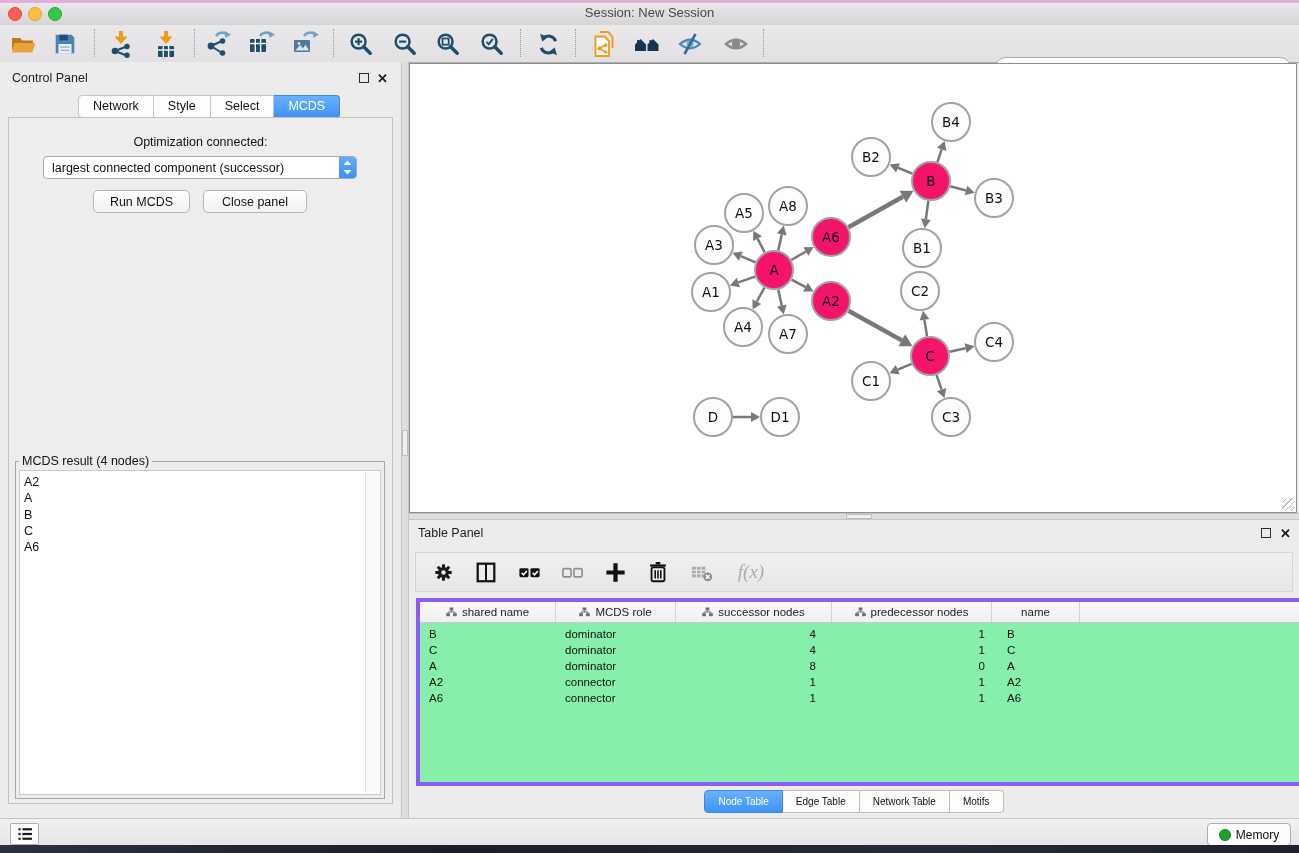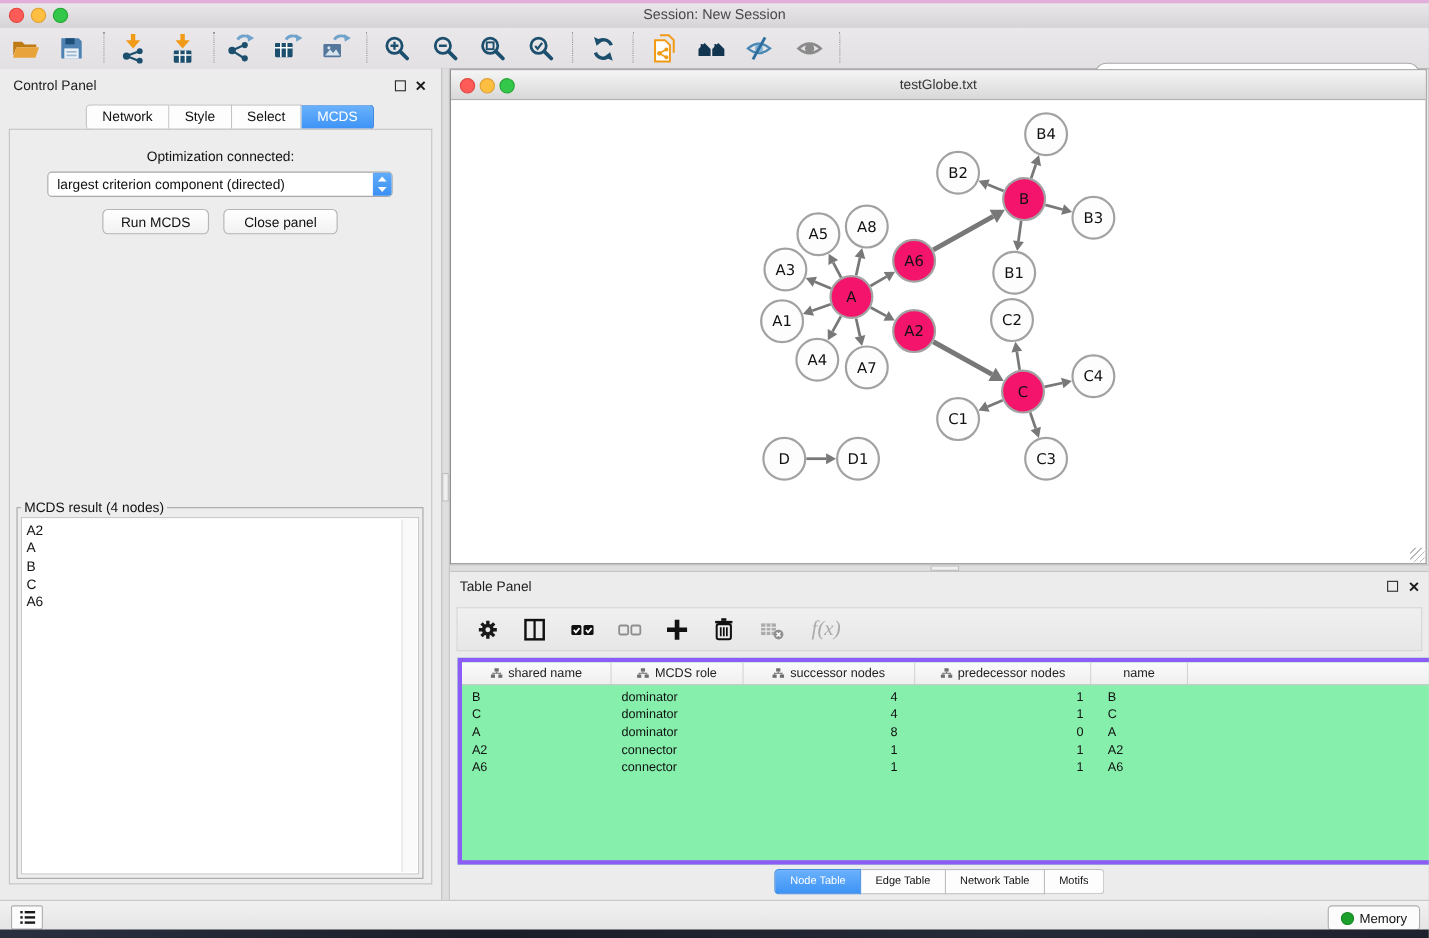--- a/index.html
+++ b/index.html
@@ -272,21 +272,21 @@
     <div class="panel-close" style="left:377px;top:12px">✕</div>
     <div class="cp-tabs">
         <div class="cp-tab">Network</div>
         <div class="cp-tab">Style</div>
         <div class="cp-tab">Select</div>
         <div class="cp-tab active">MCDS</div>
       </div>
     <div class="cp-content">
       <div class="opt-label">Optimization connected:</div>
       <div class="criterion-select">
-        <div class="val">largest criterion component (directed)</div>
+        <div class="val">largest connected component (successor)</div>
         <div class="spinner">
           <svg width="11" height="17" viewBox="0 0 11 17">
             <path d="M5.5 1.5 L9.5 6 H1.5 Z" fill="#fff"></path>
             <path d="M5.5 15.5 L1.5 11 H9.5 Z" fill="#fff"></path>
           </svg>
         </div>
       </div>
       <div class="cp-btn" style="left:84px;width:97px">Run MCDS</div>
       <div class="cp-btn" style="left:194px;width:104px">Close panel</div>
       <fieldset class="mcds-fieldset">
@@ -306,26 +306,20 @@
   </div>
 
   <div class="v-divider">
       <div class="grip"></div>
     </div>
   <div class="h-divider">
       <div class="grip"></div>
     </div>
 
   <div class="net-window">
-    <div class="net-titlebar">
-      <div class="tl red" style="left:8px"></div>
-      <div class="tl yellow" style="left:26px"></div>
-      <div class="tl green" style="left:44px"></div>
-      <div class="net-title">testGlobe.txt</div>
-    </div>
     <div class="net-canvas">
       <svg width="886" height="422" viewBox="0 0 886 422">
           <line x1="354.68507134334754" y1="162.30163555236035" x2="347.50664655214604" y2="148.6626284490775" stroke="#787878" stroke-width="2.5"></line>
           <polygon points="343.31492865665246,140.69836444763965 351.9091147084964,146.3455399457352 343.10417839579566,150.97971695241978" fill="#787878"></polygon>
           <line x1="368.27393757610866" y1="160.46199965207478" x2="371.8027905146424" y2="144.33010050449158" stroke="#787878" stroke-width="2.5"></line>
           <polygon points="373.72606242389134,135.53800034792522 376.66286810118885,145.3932424765486 366.942712928096,143.26695853243456" fill="#787878"></polygon>
           <line x1="345.53846153846155" y1="172.30769230769232" x2="330.7692307692308" y2="166.15384615384613" stroke="#787878" stroke-width="2.5"></line>
           <polygon points="322.46153846153845,162.69230769230768 332.6826923076923,161.56153846153845 328.8557692307692,170.74615384615382" fill="#787878"></polygon>
           <line x1="345.1181650284432" y1="186.5936566567341" x2="328.37866070875737" y2="192.43919784773553" stroke="#787878" stroke-width="2.5"></line>
           <polygon points="319.8818349715568,195.4063433432659 326.7384886153948,187.74234139856077 330.01883280211996,197.1360542969103" fill="#787878"></polygon>

